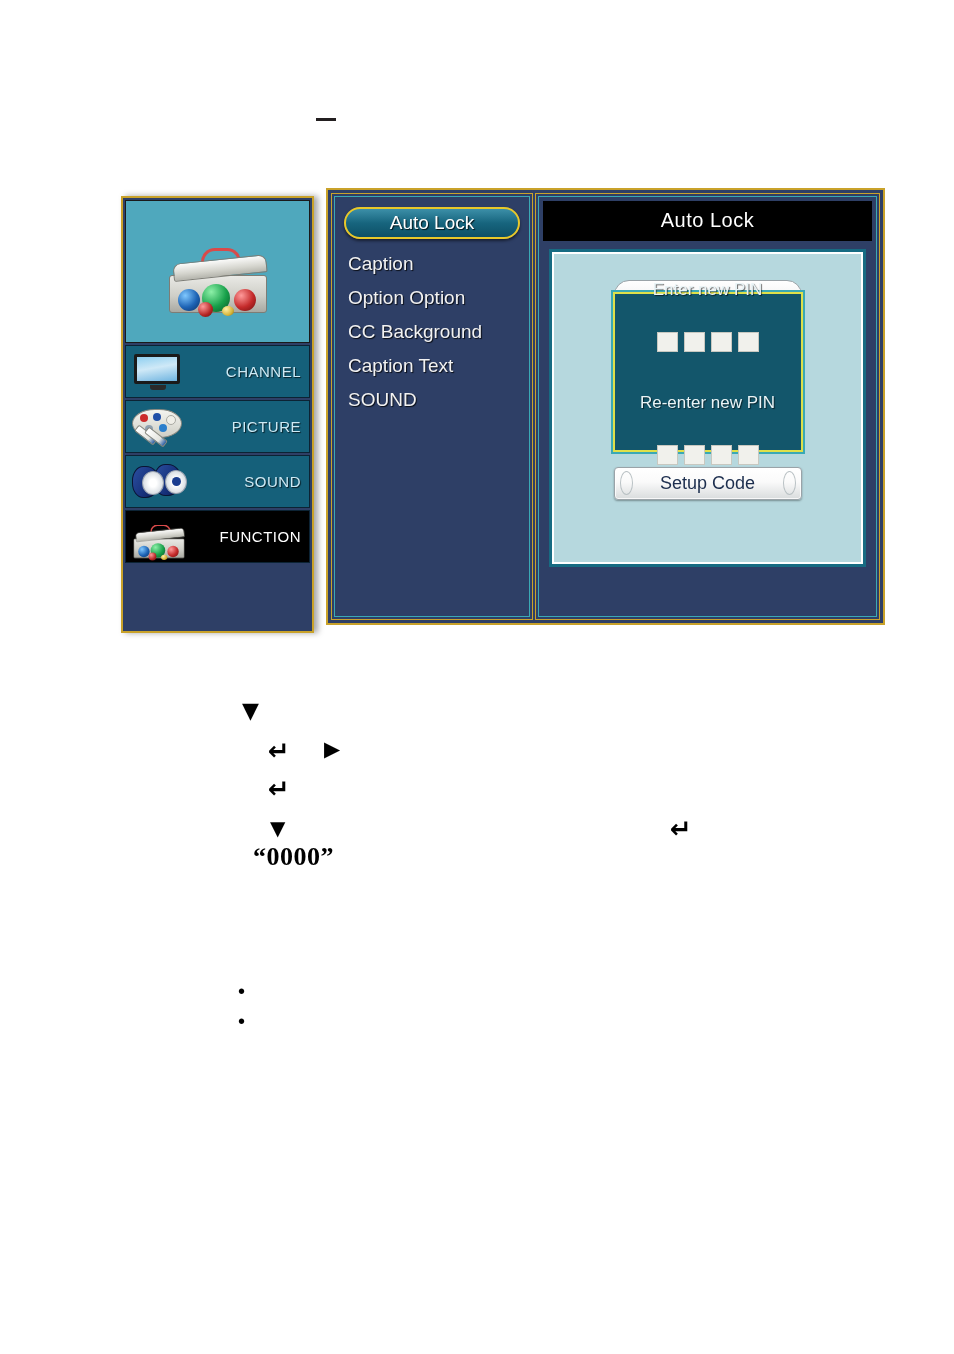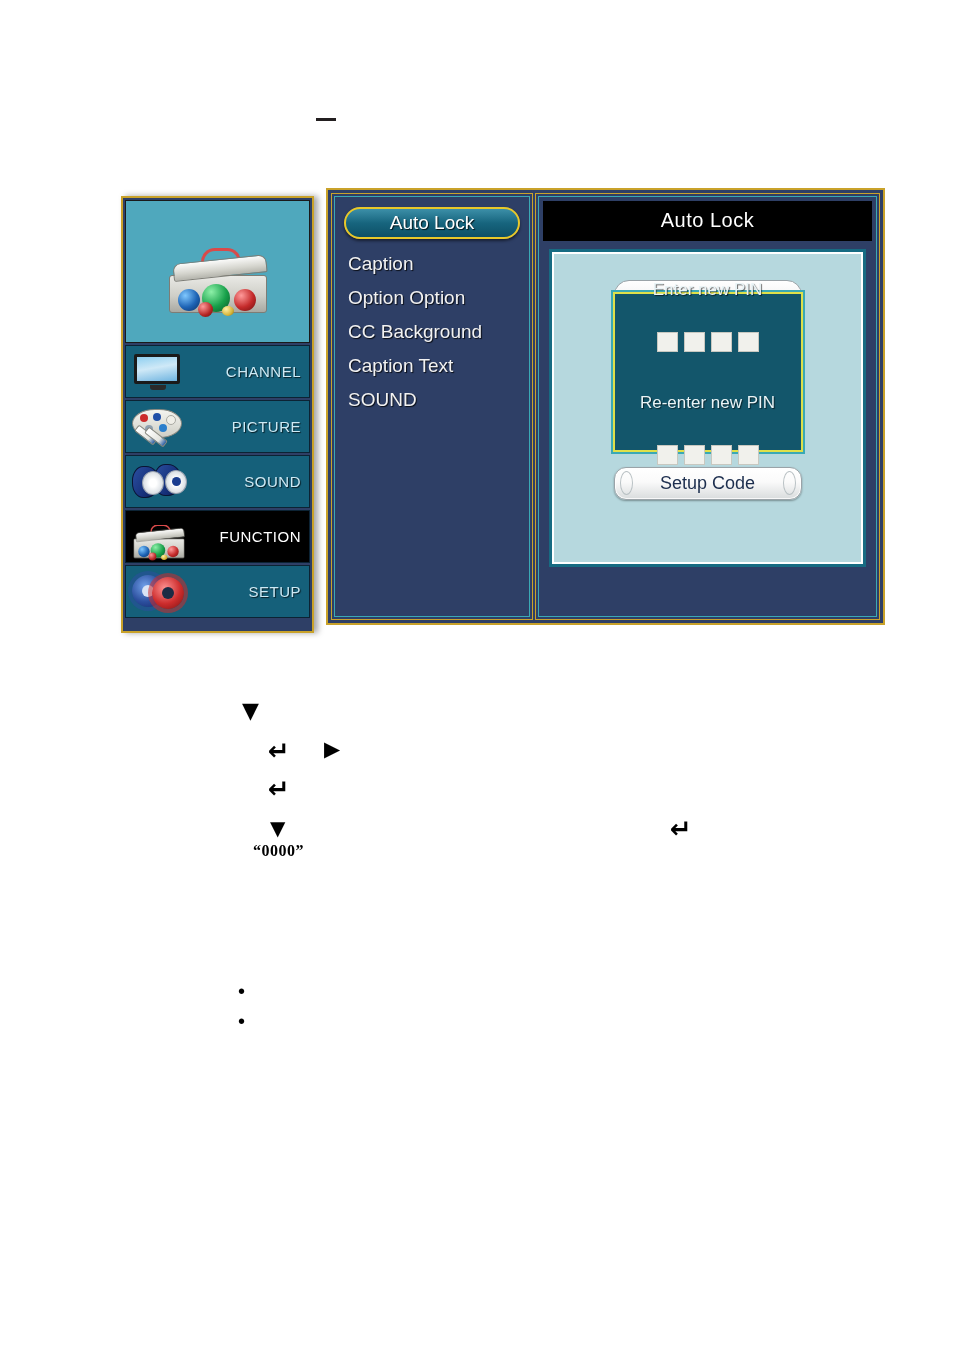--- a/index.html
+++ b/index.html
@@ -36,21 +36,21 @@
   .g-ret1   { left: 268px; top: 738px;  font-size: 26px; }
   .g-right1 { left: 324px; top: 739px;  font-size: 21px; }
   .g-ret2   { left: 268px; top: 776px;  font-size: 26px; }
   .g-down2  { left: 270px; top: 818px;  font-size: 20px; }
   .g-ret3   { left: 670px; top: 816px;  font-size: 26px; }
 
   .pin-default {
     position: absolute;
     left: 253px;
     top: 842px;
-    font-size: 16px;
+    font-size: 26px;
     font-weight: bold;
     color: #000000;
     font-family: "Liberation Serif", serif;
     letter-spacing: 0.5px;
   }
 
   .bullet-list {
     position: absolute;
     left: 238px;
     top: 978px;
@@ -271,21 +271,21 @@
     box-sizing: border-box;
   }
 
   .setup-code-button {
     position: absolute;
     left: 50%;
     transform: translateX(-50%);
     top: 215px;
     width: 186px;
     height: 31px;
-    border-radius: 12px;
+    border-radius: 4px;
     background: linear-gradient(180deg,#ffffff 0%, #fafafa 45%, #d9dcdd 100%);
     border: 1px solid #9aa3a8;
     color: #1c2e4e;
     font-size: 18px;
     text-align: center;
     line-height: 31px;
     font-family: "Liberation Sans", sans-serif;
     box-shadow: 0 1px 2px rgba(0,0,0,.35), inset 0 0 0 1px rgba(255,255,255,.8);
   }
   .setup-code-button::before,
@@ -539,29 +539,20 @@
               <div class="ball green"></div>
               <div class="ball red"></div>
               <div class="ball red2"></div>
               <div class="ball yellow"></div>
             </div>
           </div>
         </div>
         <div class="si-label">FUNCTION</div>
       </div>
 
-      <div class="sidebar-item">
-        <div class="si-icon">
-          <div class="gear-icon">
-            <div class="gear g-blue"></div>
-            <div class="gear g-red"></div>
-          </div>
-        </div>
-        <div class="si-label">SETUP</div>
-      </div>
 
     </div>
   </div>
 
   <div class="osd-right">
 
     <div class="menu-list">
       <div class="menu-item highlight">Auto Lock</div>
       <div class="menu-item">Caption</div>
       <div class="menu-item">Option Option</div>

